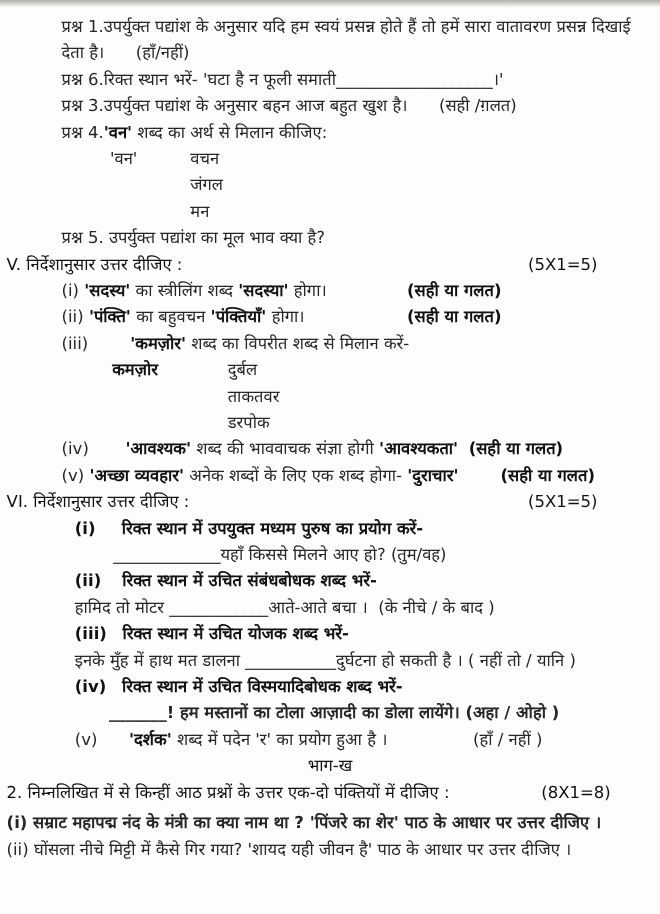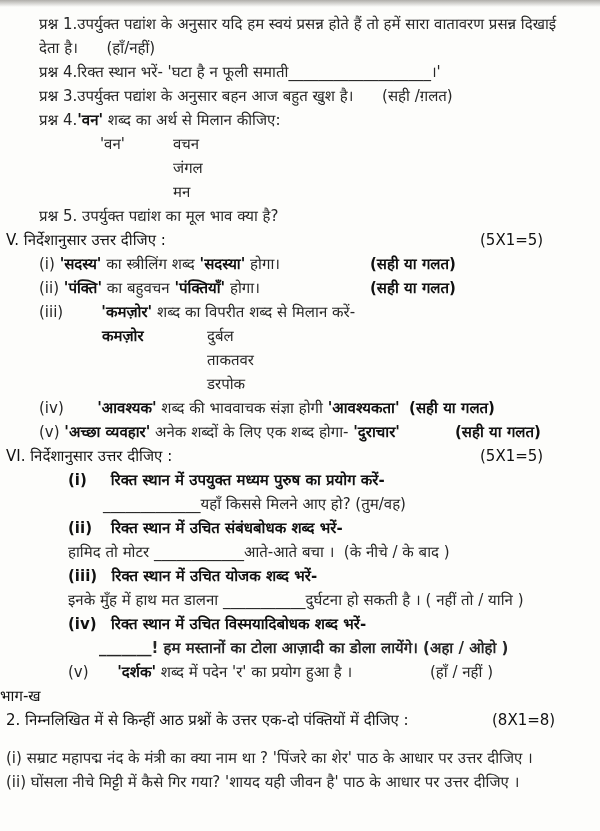--- a/index.html
+++ b/index.html
@@ -11,38 +11,38 @@
   }
   .page{position:relative;width:600px;height:831px;box-sizing:border-box;padding-top:12px;}
   .top-shade{position:absolute;top:0;left:0;right:0;height:7px;
     background:linear-gradient(#b0aeaa,rgba(255,255,255,0));}
   .line{position:relative;height:24px;line-height:24px;white-space:nowrap;}
   .b{font-weight:bold;color:#111;}
   .hb{font-weight:normal;color:#111;}
   .rl{position:absolute;top:0;}
   .rl370{left:370px;} .rl430{left:430px;} .rl455{left:455px;}
   .marksV{left:480px;} .marksB{left:492px;}
-  .p6{padding-left:6px;} .p18{padding-left:6px;} .p46{padding-left:39px;}
+  .p6{padding-left:6px;} .p18{padding-left:6px;} .p46{padding-left:56px;}
   .p64{padding-left:68px;} .p99{padding-left:99px;font-weight:bold;} .p103{padding-left:103px;}
   .pos-a{position:absolute;left:100px;top:0;}
   .pos-b{position:absolute;left:173px;top:0;}
   .pos-c{position:absolute;left:102px;top:0;font-weight:bold;color:#111;}
   .pos-d{position:absolute;left:207px;top:0;}
-  .center{text-align:left;}
-  .mt8{margin-top:14px;}
+  .center{text-align:center;}
+  .mt8{margin-top:4px;font-weight:bold;}
 </style>
 </head>
 <body>
 
 <div class="page">
   <div class="top-shade"></div>
 
   <div class="line p46"><span>प्रश्न 1.उपर्युक्त पद्यांश के अनुसार यदि हम स्वयं प्रसन्न होते हैं तो हमें सारा वातावरण प्रसन्न दिखाई</span></div>
   <div class="line p46"><span>देता है।&nbsp;&nbsp;&nbsp;&nbsp;&nbsp;&nbsp;(हाँ/नहीं)</span></div>
-  <div class="line p46"><span>प्रश्न 4.रिक्त स्थान भरें- 'घटा है न फूली समाती___________________।'</span></div>
+  <div class="line p46"><span>प्रश्न 6.रिक्त स्थान भरें- 'घटा है न फूली समाती___________________।'</span></div>
   <div class="line p46"><span>प्रश्न 3.उपर्युक्त पद्यांश के अनुसार बहन आज बहुत खुश है।&nbsp;&nbsp;&nbsp;&nbsp;&nbsp;&nbsp;(सही /ग़लत)</span></div>
   <div class="line p46"><span>प्रश्न 4.</span><span class="b">'वन'</span><span> शब्द का अर्थ से मिलान कीजिए:</span></div>
 
   <div class="line">
     <span class="pos-a">'वन'</span>
     <span class="pos-b">वचन</span>
   </div>
   <div class="line">
     <span class="pos-b">जंगल</span>
   </div>

